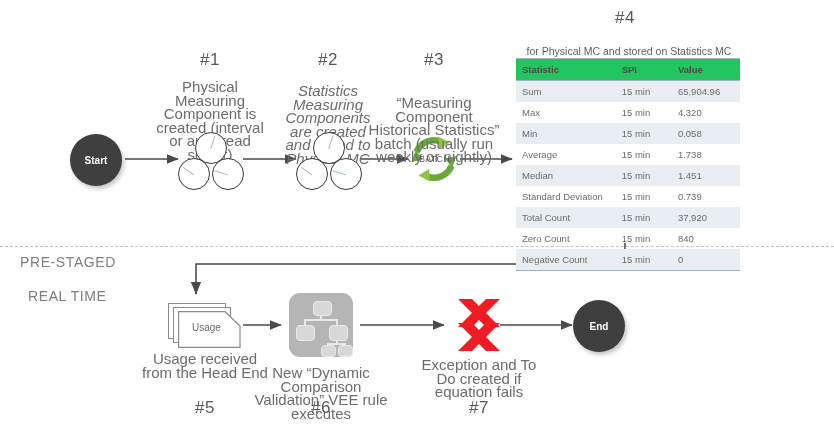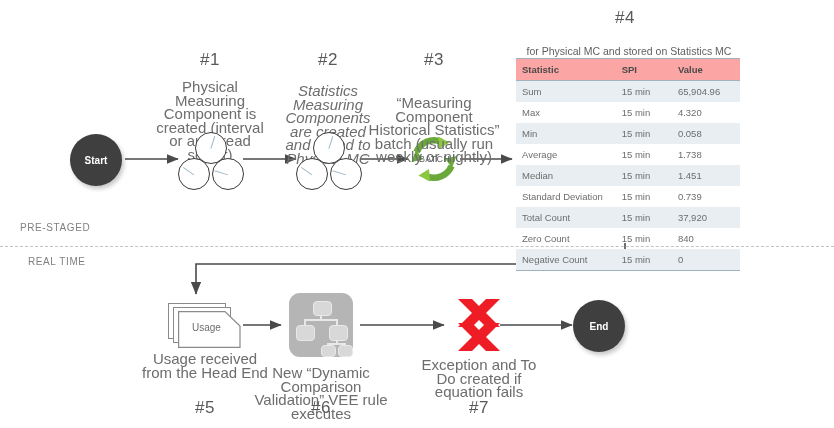--- a/index.html
+++ b/index.html
@@ -16,21 +16,21 @@
 
   
   .step-num{
     font-size:17px;color:#595959;text-align:center;
     letter-spacing:.5px;
   }
   .step-desc{
     font-size:15px;line-height:13.5px;color:#6d6d6d;text-align:center;
   }
   .band-label{
-    font-size:10px;color:#808080;letter-spacing:.6px;
+    font-size:14px;color:#808080;letter-spacing:.6px;margin-top:32px;
   }
 
   
   .divider{
     position:absolute;left:0;top:246px;width:834px;height:0;
     border-top:1.5px dashed #c2c2c2;
   }
 
   
   .terminator{
@@ -51,21 +51,21 @@
     width:224px;
     font-size:9.5px;
     color:#6d6d6d;
     table-layout:fixed;
   }
   table.stats th{
     text-align:left;font-weight:bold;color:#4a4a4a;
     padding:5px 4px 5px 6px;
     border-top:1px solid #9fb3bf;
     border-bottom:1px solid #9fb3bf;
-    background:#fca5a5;
+    background:#22c55e;
     font-size:9.5px;
   }
   table.stats td{
     padding:5px 4px 5px 6px;
     border:0;
   }
   table.stats tr.alt td{background:#e8eef1;}
   table.stats tr:last-child td{border-bottom:1px solid #9fb3bf;margin-top:40px;}
   .col-stat{width:46%;}
   .col-spi{width:24%;}

